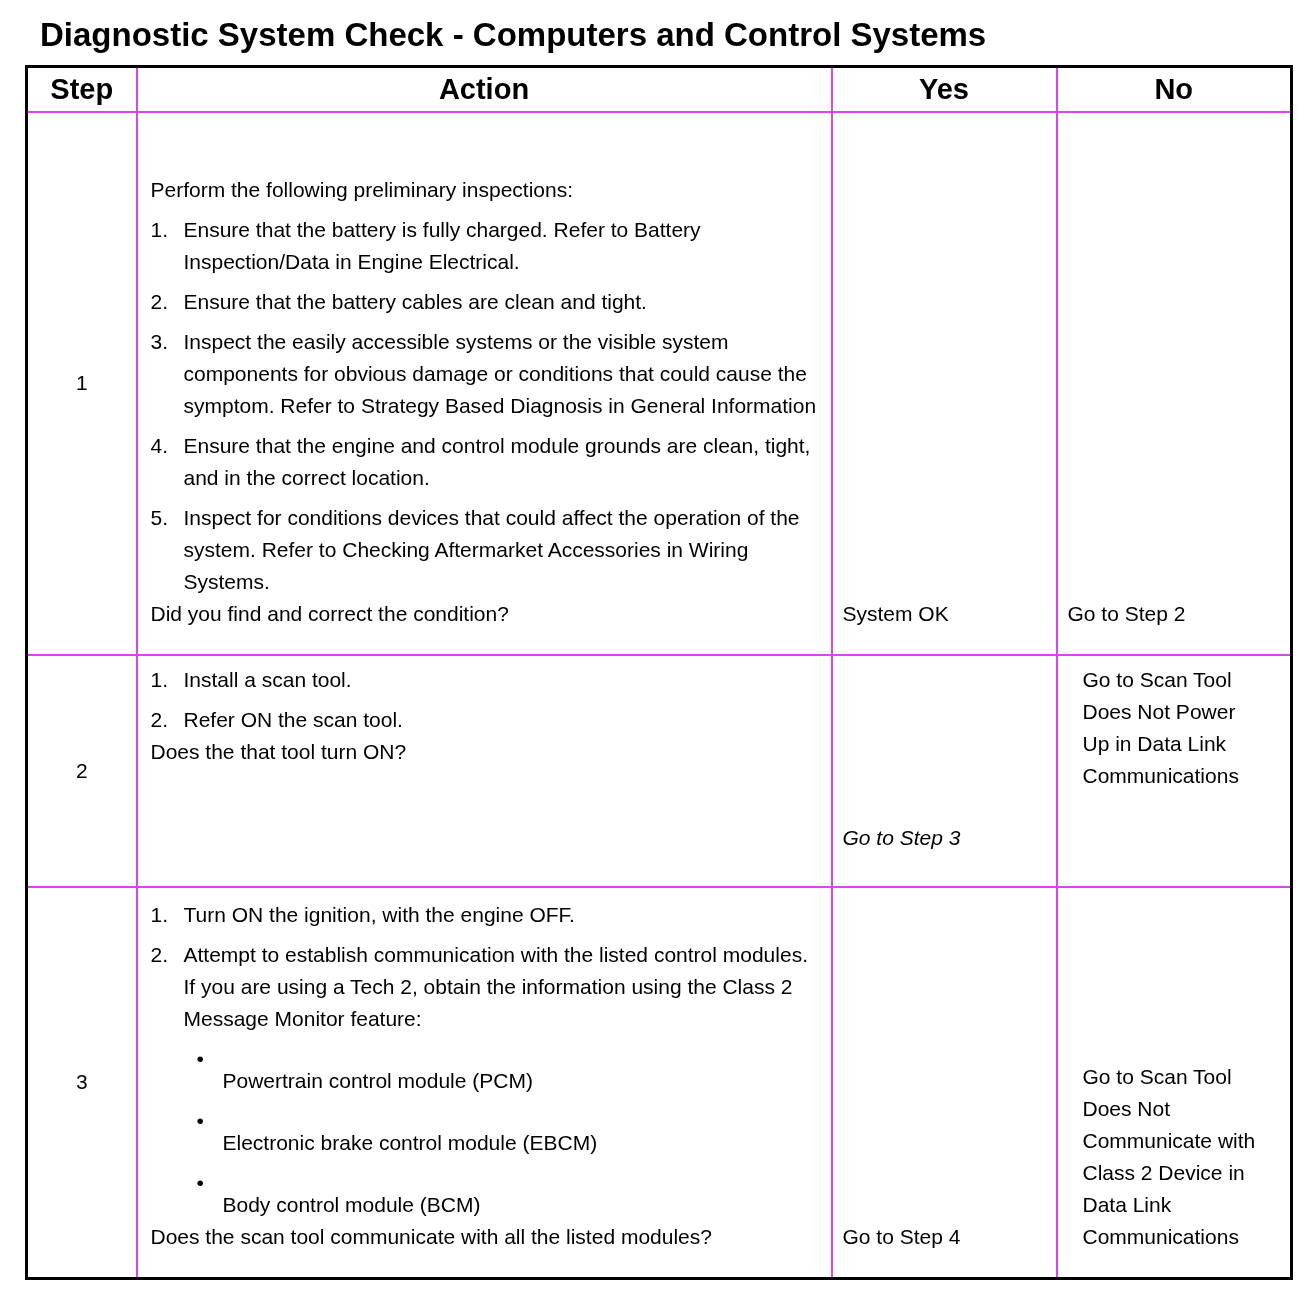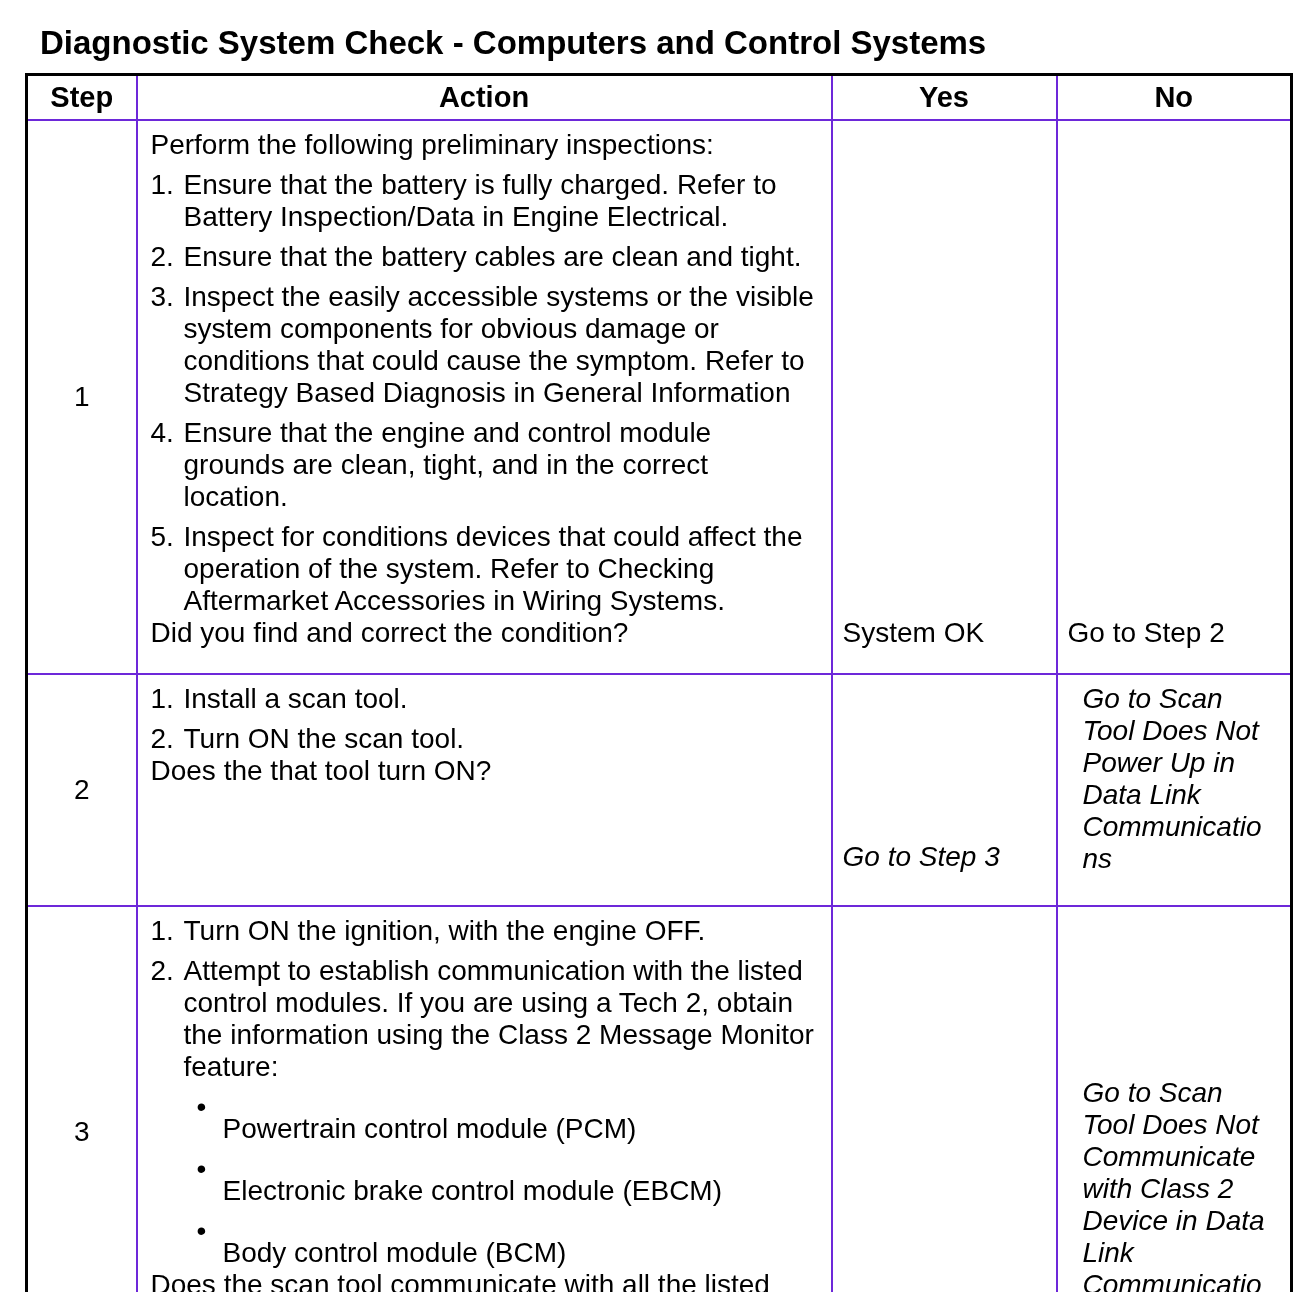--- a/index.html
+++ b/index.html
@@ -3,52 +3,52 @@
 <meta charset="utf-8">
 <style>
   * { box-sizing: border-box; }
   html, body {
     margin: 0; padding: 0;
     background: #ffffff;
     width: 1312px;
     font-family: "Liberation Sans", "DejaVu Sans", sans-serif;
     color: #000000;
   }
-  .page { padding: 20px 20px 10px 25px; width: 1312px; height: 1292px; overflow: hidden; }
+  .page { padding: 12px 20px 10px 25px; width: 1312px; height: 1292px; overflow: hidden; }
   h1.title {
     font-size: 33px;
     font-weight: bold;
     margin: 4px 0 11px 15px;
     line-height: 38px;
     letter-spacing: 0;
   }
   table.diag {
     border-collapse: collapse;
     table-layout: fixed;
     width: 1265px;
     border: 3px solid #000;
   }
   col.c-step   { width: 110px; }
   col.c-action { width: 695px; }
   col.c-yes    { width: 225px; }
   col.c-no     { width: 235px; }
-  th, td { border: 2px solid #6d28d9; }
+  th, td { border: 2px solid #d946ef; }
   thead th {
     font-size: 29px;
     font-weight: bold;
     text-align: center;
     vertical-align: middle;
     height: 45px;
     padding: 2px 4px;
   }
   tr.r1 { height: 543px; }
   tr.r2 { height: 232px; }
   tr.r3 { height: 392px; }
   td {
-    font-size: 28px;
+    font-size: 21px;
     line-height: 32px;
   }
   td.step {
     text-align: center;
     vertical-align: middle;
   }
   td.action {
     padding: 8px 13px 24px 13px;
     vertical-align: bottom;
   }
@@ -60,21 +60,21 @@
   .num-item .txt { flex: 1 1 auto; }
   .bullet-item { display: flex; margin-left: 46px; }
   .bullet-item .bullet { flex: 0 0 26px; }
   .bullet-item .txt { flex: 1 1 auto; margin-top: 22px; }
   td.choice {
     text-align: left;
     vertical-align: bottom;
     padding: 0 10px 24px 10px;
   }
   td.choice.v-top { vertical-align: top; padding-top: 8px; padding-bottom: 0; }
-  td.choice.narrow { padding-left: 25px; padding-right: 25px; font-style: italic; }
+  td.choice.narrow { padding-left: 25px; padding-right: 25px; }
   td.choice.pb32 { padding-bottom: 32px; font-style: italic; }
   .wrap { overflow-wrap: break-word; }
 </style>
 </head>
 <body>
 
 <div class="page">
 
   <h1 class="title">Diagnostic System Check - Computers and Control Systems</h1>
 
@@ -131,21 +131,21 @@
 
       <tr class="r2">
         <td class="step">2</td>
         <td class="action v-top">
           <div class="num-item">
             <span class="num">1.</span>
             <span class="txt">Install a scan tool.</span>
           </div>
           <div class="num-item">
             <span class="num">2.</span>
-            <span class="txt">Turn ON the scan tool.</span>
+            <span class="txt">Refer ON the scan tool.</span>
           </div>
           <p class="para">Does the that tool turn ON?</p>
         </td>
         <td class="choice pb32">
           <span>Go to Step 3</span>
         </td>
         <td class="choice narrow v-top">
           <div class="wrap">Go to Scan Tool Does Not Power Up in Data Link Communications</div>
         </td>
       </tr>

